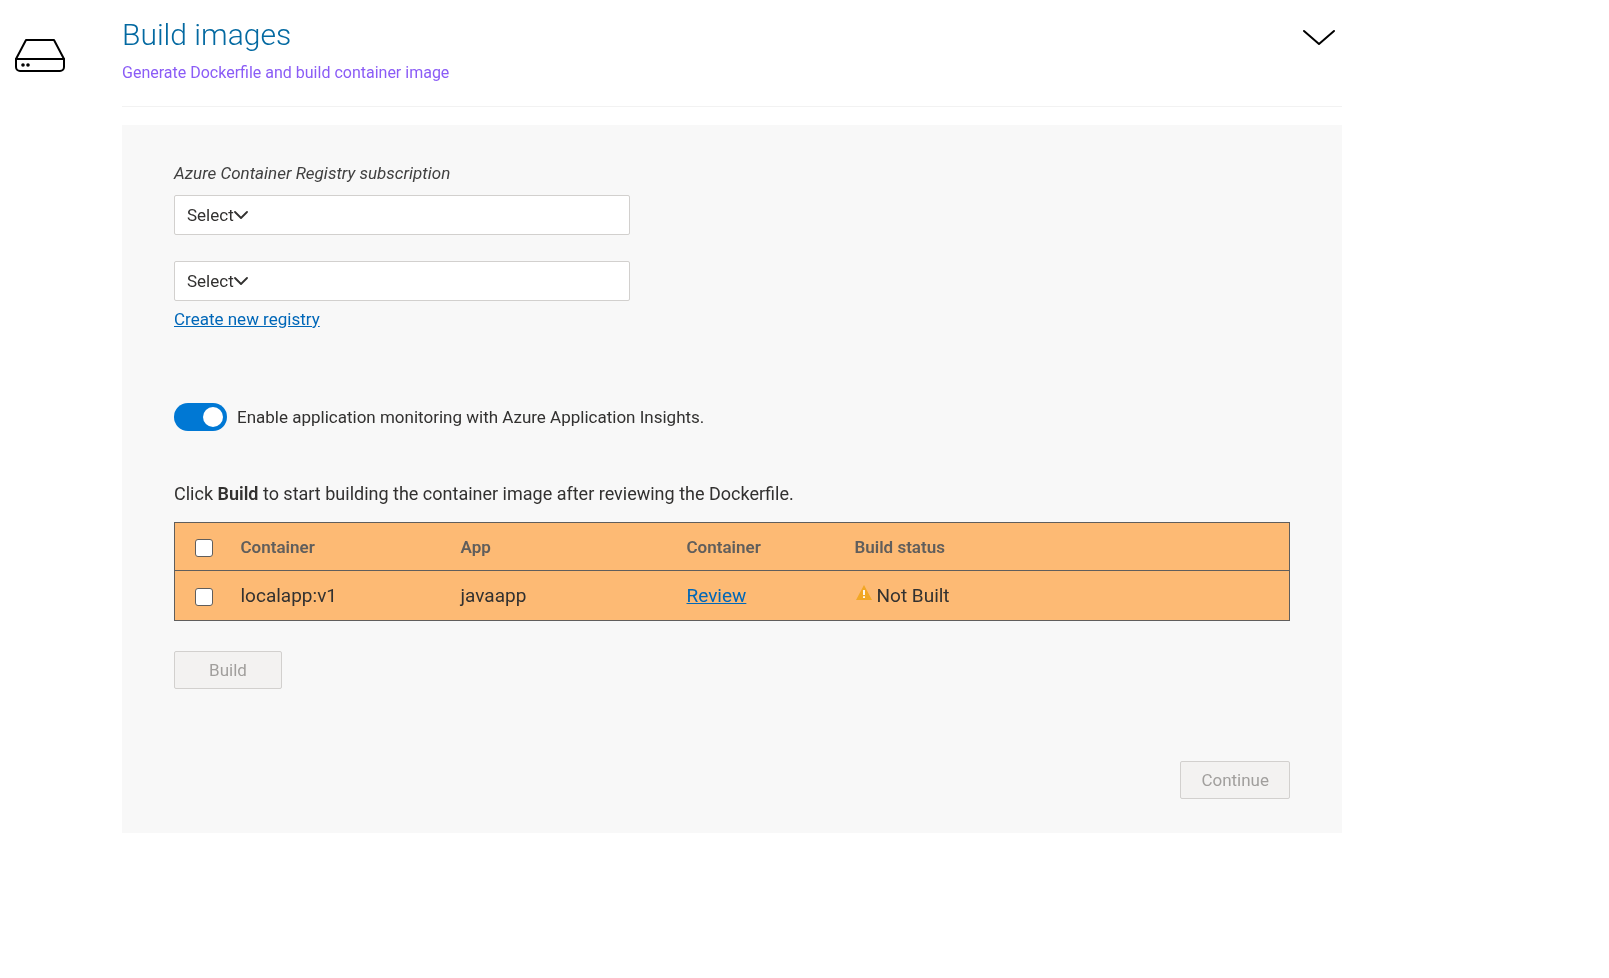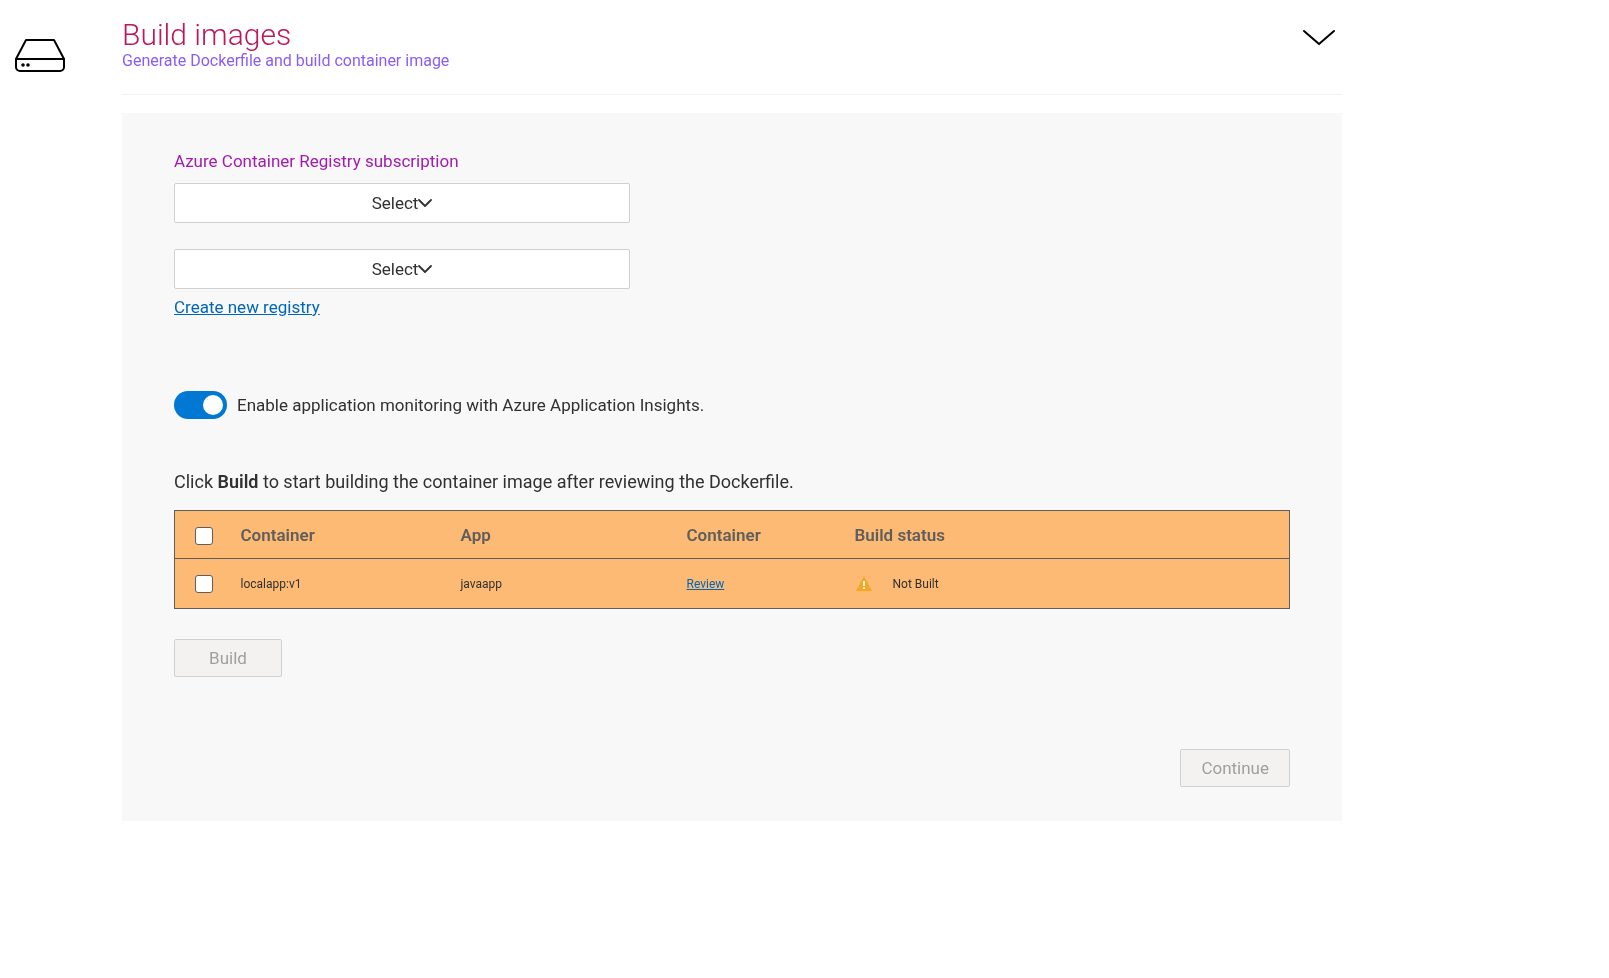--- a/index.html
+++ b/index.html
@@ -36,23 +36,23 @@
     .header-row {
       display: flex;
       justify-content: space-between;
       align-items: flex-start;
       padding-bottom: 24px;
       border-bottom: 1px solid #f2f2f2;
     }
     .page-title {
       font-size: 30px;
       font-weight: 350;
-      color: #be185d;
+      color: #0369a1;
       line-height: 1.1;
-      margin-bottom: 0;
+      margin-bottom: 12px;
     }
     .page-subtitle {
       font-size: 16px;
       font-weight: 400;
       color: #8b5cf6;
     }
     .chevron-container {
       padding-top: 10px;
       padding-right: 6px;
       cursor: pointer;
@@ -60,28 +60,29 @@
     .card {
       background: #f8f8f8;
       margin-top: 18px;
       padding: 38px 52px 34px 52px;
     }
     .field {
       margin-bottom: 26px;
     }
     .field-label {
       font-size: 17px;
-      color: #a21caf;
+      color: #404040;
       margin-bottom: 12px;
       display: block;
+      font-style: italic;
     }
     .select-box {
       display: flex;
       align-items: center;
-      justify-content: center;
+      justify-content: flex-start;
       width: 456px;
       height: 40px;
       background: #ffffff;
       border: 1px solid #d2d0ce;
       border-radius: 2px;
       padding: 0 12px;
       cursor: pointer;
     }
     .select-value {
       font-size: 17px;
@@ -153,21 +154,21 @@
     }
     .tbl th {
       font-weight: 600;
       font-size: 17px;
       color: #605e5c;
     }
     .tbl tbody tr {
       height: 50px;
     }
     .tbl td {
-      font-size: 12px;
+      font-size: 19px;
       color: #323130;
     }
     .col-check {
       width: 58px;
       text-align: center !important;
     }
     .col-container { width: 220px; }
     .col-app { width: 226px; }
     .col-dockerfile { width: 168px; }
     .check-box {
@@ -180,22 +181,22 @@
       cursor: pointer;
       background: #ffffff;
     }
     .review-link {
       color: #0067b8;
       text-decoration: underline;
       cursor: pointer;
     }
     .status-cell {
       display: flex;
-      align-items: center;
-      gap: 20px;
+      align-items: flex-start;
+      gap: 4px;
     }
     .warn-icon {
       display: inline-flex;
     }
     .btn {
       height: 38px;
       min-width: 108px;
       padding: 0 20px;
       font-size: 17px;
       border: 1px solid #d2d0ce;

